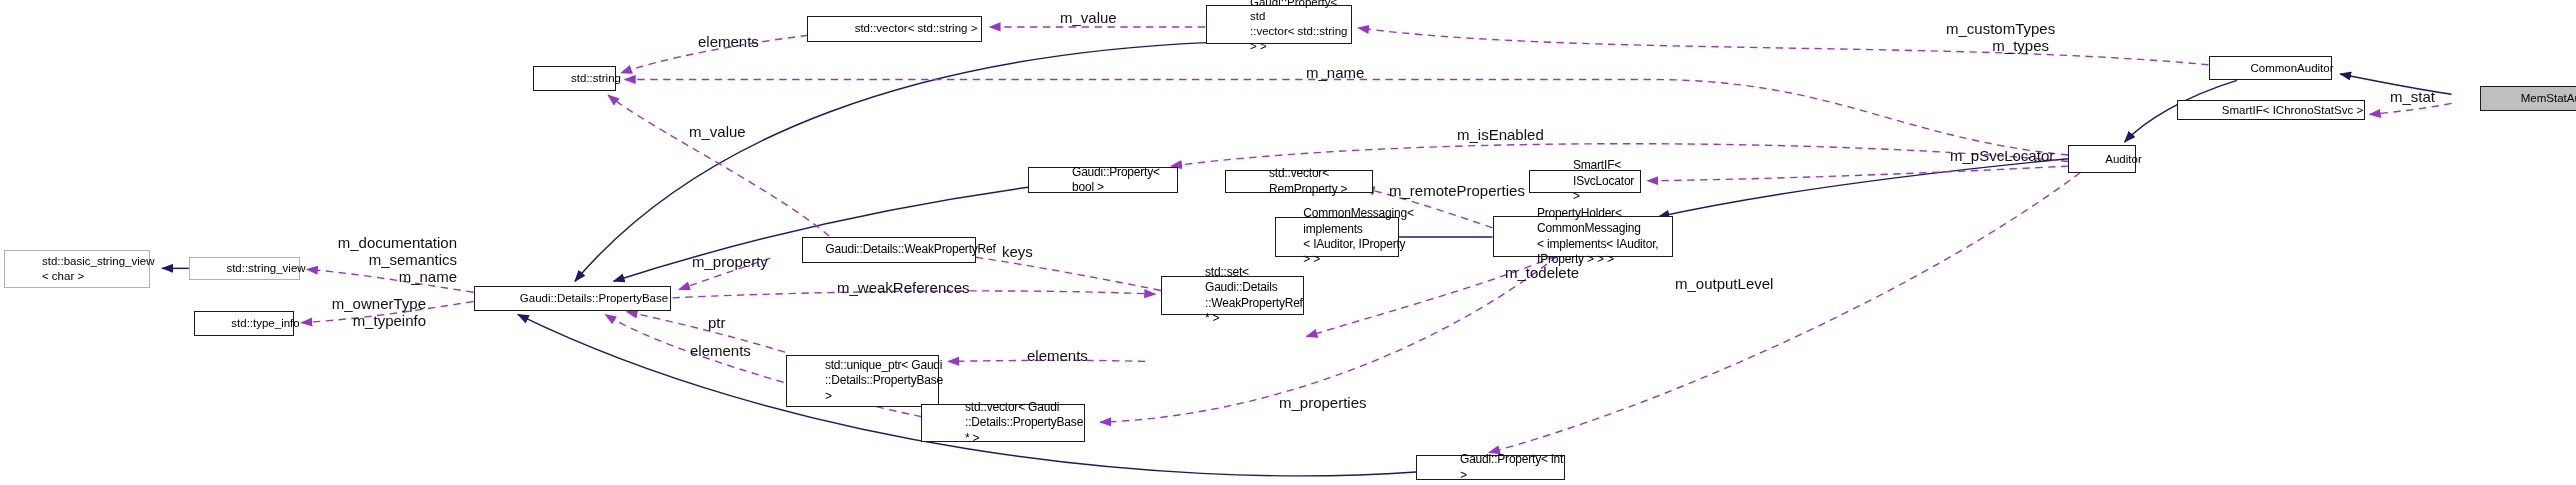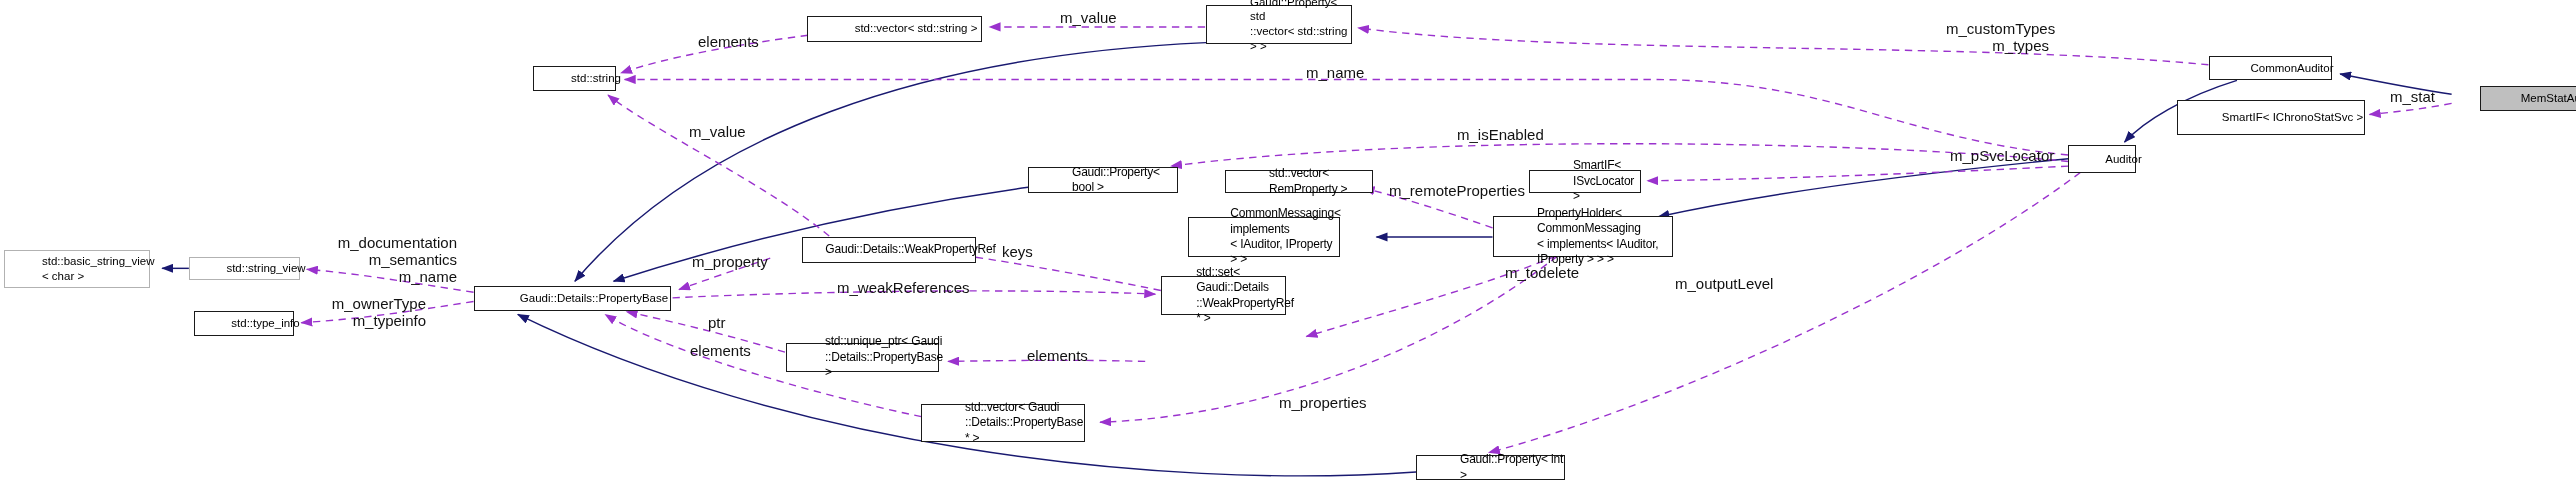--- a/index.html
+++ b/index.html
@@ -83,38 +83,38 @@
       <path d="M 1690,278 C 1560,380 1370,452 1194,458" marker-end="url(#arr-usage)"></path>
     </g>
   </svg>
 
   <div class="node" style="left:807px;top:15.7px;width:175px;height:26px">std::vector&lt; std::string &gt;</div>
   <div class="node" style="left:1206px;top:4.6px;width:146px;height:39px">Gaudi::Property&lt; std
 ::vector&lt; std::string &gt; &gt;</div>
   <div class="node" style="left:533px;top:66px;width:83px;height:25px">std::string</div>
   <div class="node narrow" style="left:1028px;top:167px;width:150px;height:26px">Gaudi::Property&lt; bool &gt;</div>
   <div class="node narrow" style="left:1225px;top:170px;width:148px;height:23px">std::vector&lt; RemProperty &gt;</div>
-  <div class="node narrow" style="left:1188px;top:217px;width:152px;height:40px">CommonMessaging&lt; implements
+  <div class="node narrow" style="left:1275px;top:217px;width:124px;height:40px">CommonMessaging&lt; implements
 &lt; IAuditor, IProperty &gt; &gt;</div>
   <div class="node narrow" style="left:1493px;top:216px;width:180px;height:41px">PropertyHolder&lt; CommonMessaging
 &lt; implements&lt; IAuditor, IProperty &gt; &gt; &gt;</div>
   <div class="node narrow" style="left:1529px;top:170px;width:112px;height:23px">SmartIF&lt; ISvcLocator &gt;</div>
   <div class="node" style="left:2209px;top:56px;width:123px;height:24px">CommonAuditor</div>
-  <div class="node" style="left:2177px;top:100px;width:188px;height:35px">SmartIF&lt; IChronoStatSvc &gt;</div>
+  <div class="node" style="left:2177px;top:100px;width:188px;height:20px">SmartIF&lt; IChronoStatSvc &gt;</div>
   <div class="node" style="left:2068px;top:145px;width:68px;height:28px">Auditor</div>
   <div class="node highlight" style="left:2452px;top:86px;width:121px;height:25px">MemStatAuditor</div>
   <div class="node external" style="left:3.7px;top:250px;width:146px;height:38px">std::basic_string_view
 &lt; char &gt;</div>
   <div class="node external" style="left:189px;top:257px;width:111px;height:23px">std::string_view</div>
   <div class="node" style="left:194px;top:311px;width:100px;height:25px">std::type_info</div>
   <div class="node" style="left:474px;top:286px;width:197px;height:25px">Gaudi::Details::PropertyBase</div>
   <div class="node narrow" style="left:802px;top:237px;width:174px;height:26px">Gaudi::Details::WeakPropertyRef</div>
-  <div class="node narrow" style="left:1161px;top:276px;width:125px;height:39px">std::set&lt; Gaudi::Details
+  <div class="node narrow" style="left:1161px;top:276px;width:143px;height:39px">std::set&lt; Gaudi::Details
 ::WeakPropertyRef * &gt;</div>
-  <div class="node narrow" style="left:786px;top:343px;width:153px;height:29px">std::unique_ptr&lt; Gaudi
+  <div class="node narrow" style="left:786px;top:355px;width:153px;height:52px">std::unique_ptr&lt; Gaudi
 ::Details::PropertyBase &gt;</div>
   <div class="node narrow" style="left:921px;top:404px;width:164px;height:38px">std::vector&lt; Gaudi
 ::Details::PropertyBase * &gt;</div>
   <div class="node narrow" style="left:1416px;top:455px;width:149px;height:25px">Gaudi::Property&lt; int &gt;</div>
 
   <div class="elabel" style="left:698px;top:33px">elements</div>
   <div class="elabel" style="left:1060px;top:9.2px">m_value</div>
   <div class="elabel" style="left:1306px;top:64px">m_name</div>
   <div class="elabel center" style="left:1946px;top:20px;width:103px">m_customTypes
 m_types</div>

